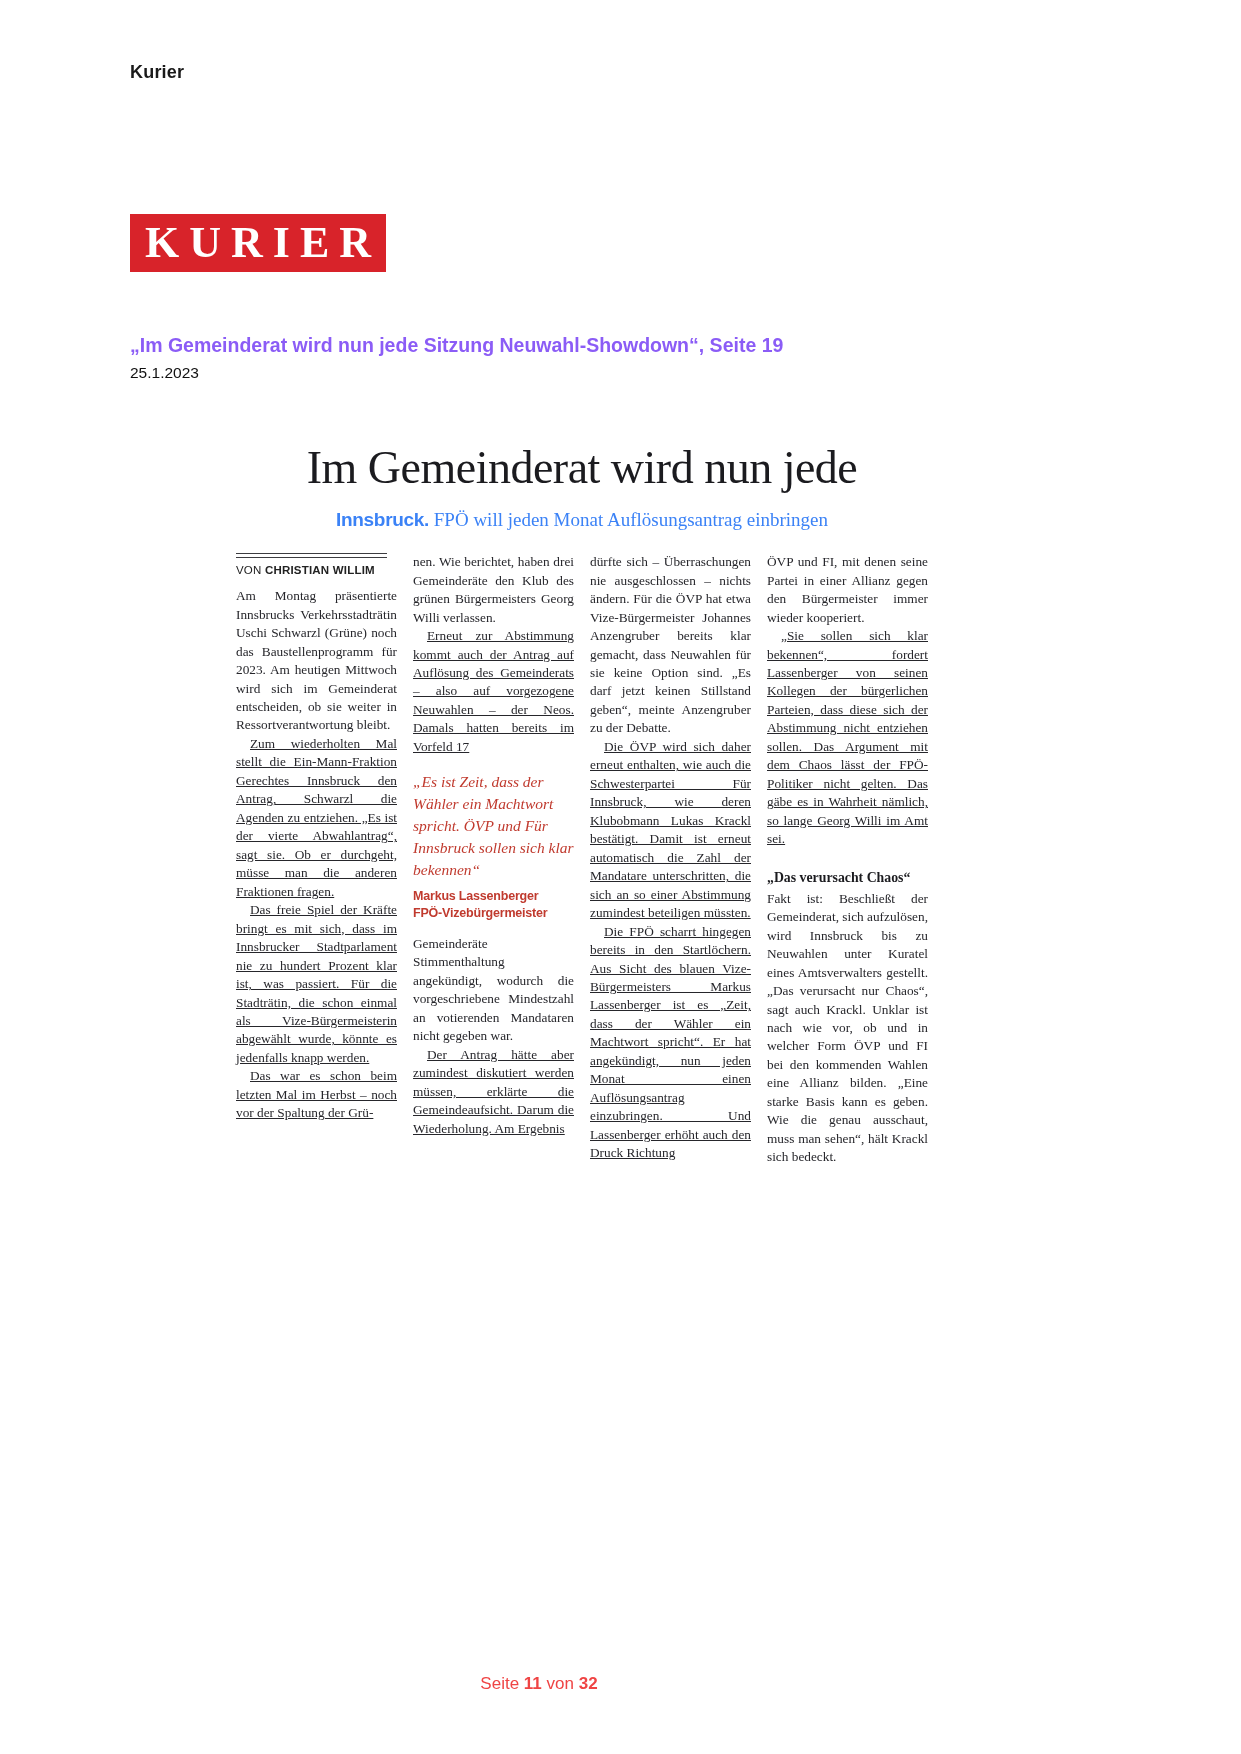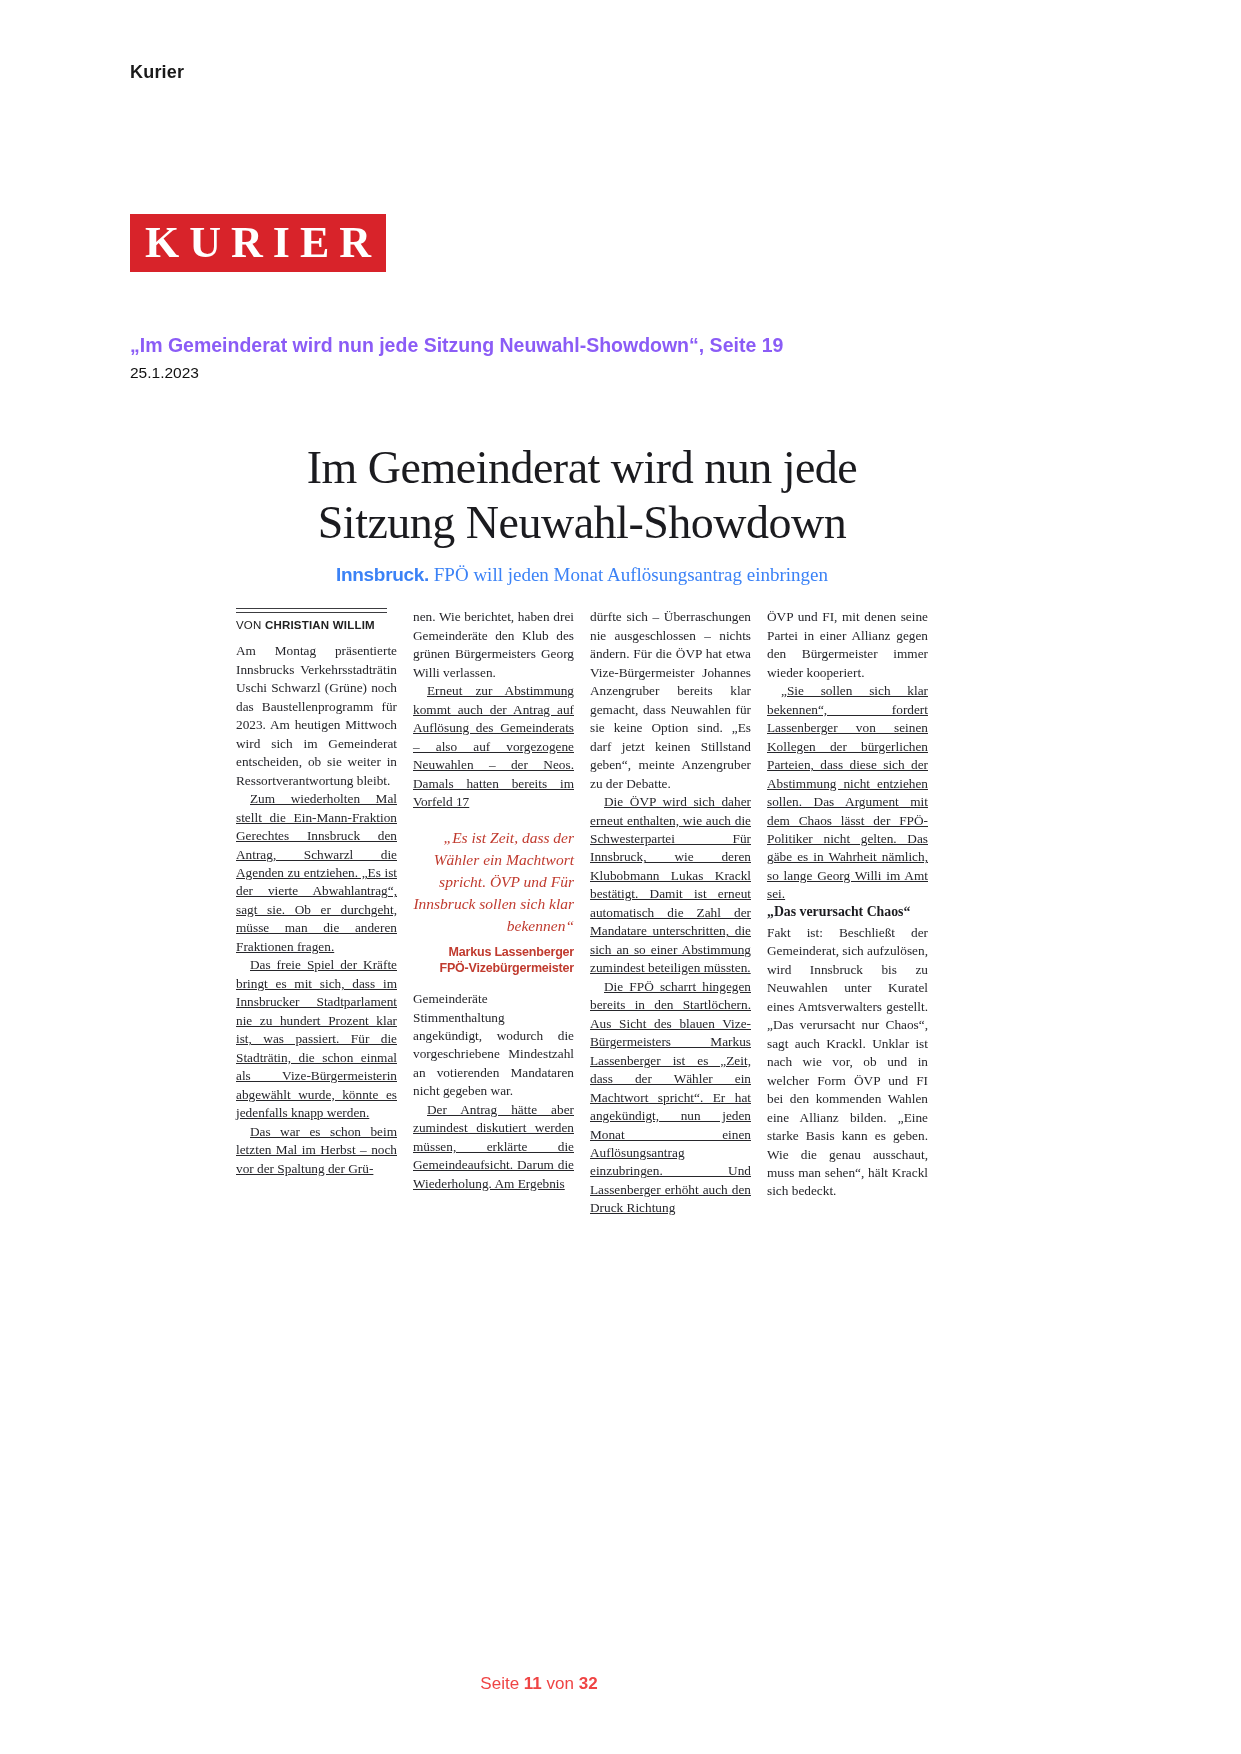--- a/index.html
+++ b/index.html
@@ -81,37 +81,37 @@
   .byline .name b{font-weight:bold;}
   .col p{
     margin:0;padding:0;
     font-size:13.3px;line-height:1.39;
     text-align:justify;
     hyphens:none;
   }
   .col p.indent{text-indent:14px;text-decoration:underline;}
   .pull-quote{
     margin:15px 0 14px 0;
-    text-align:right;
+    text-align:left;
   }
   .pull-quote .q{
     font-style:italic;
     font-size:15.5px;line-height:1.42;
     color:var(--quote-red,#c03a2e);
   }
   .pull-quote .attr{
     margin-top:7px;
     font-family:"Liberation Sans",sans-serif;
     font-weight:bold;
     font-size:12.5px;line-height:1.3;
     color:var(--quote-red,#c03a2e);
     letter-spacing:-.2px;
   }
   .col .subhead{
-    margin:0 0 4px 0;
+    margin:21px 0 4px 0;
     font-size:13.8px;font-weight:bold;
     color:#1b1b1f;
   }
   .footer{
     position:absolute;left:0;top:1674px;width:100%;
     text-align:center;
     font-size:17px;color:#ef4444;
   }
   .footer b{font-weight:bold;}
 </style>
@@ -123,21 +123,21 @@
   <div class="doc-label">Kurier</div>
 
   <div class="logo">
     <span>KURIER</span>
   </div>
 
   <div class="doc-headline">„Im Gemeinderat wird nun jede Sitzung Neuwahl-Showdown“, Seite 19</div>
   <div class="doc-date">25.1.2023</div>
 
   <div class="article">
-    <h1><span>Im Gemeinderat wird nun jede</span><br><span>Sitzung Neuwahl-Showdown</span></h1>
+    <h1><span>Im Gemeinderat wird nun jede</span><br></h1>
 
     <div class="article-sub">
       <span class="kicker">Innsbruck.</span>
       <span>FPÖ will jeden Monat Auflösungsantrag einbringen</span>
     </div>
 
     <div class="cols" id="cols">
         <div class="col">
           <div class="byline">
             <div class="rule"></div>

